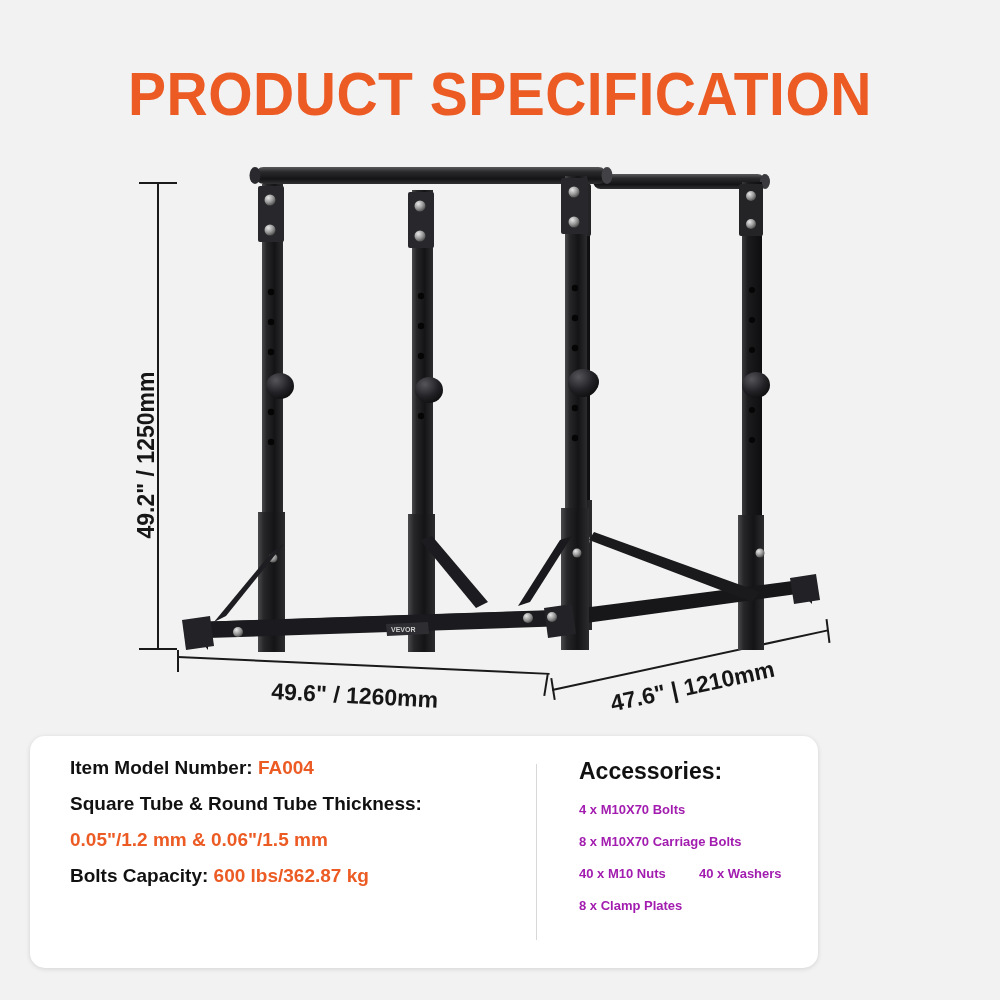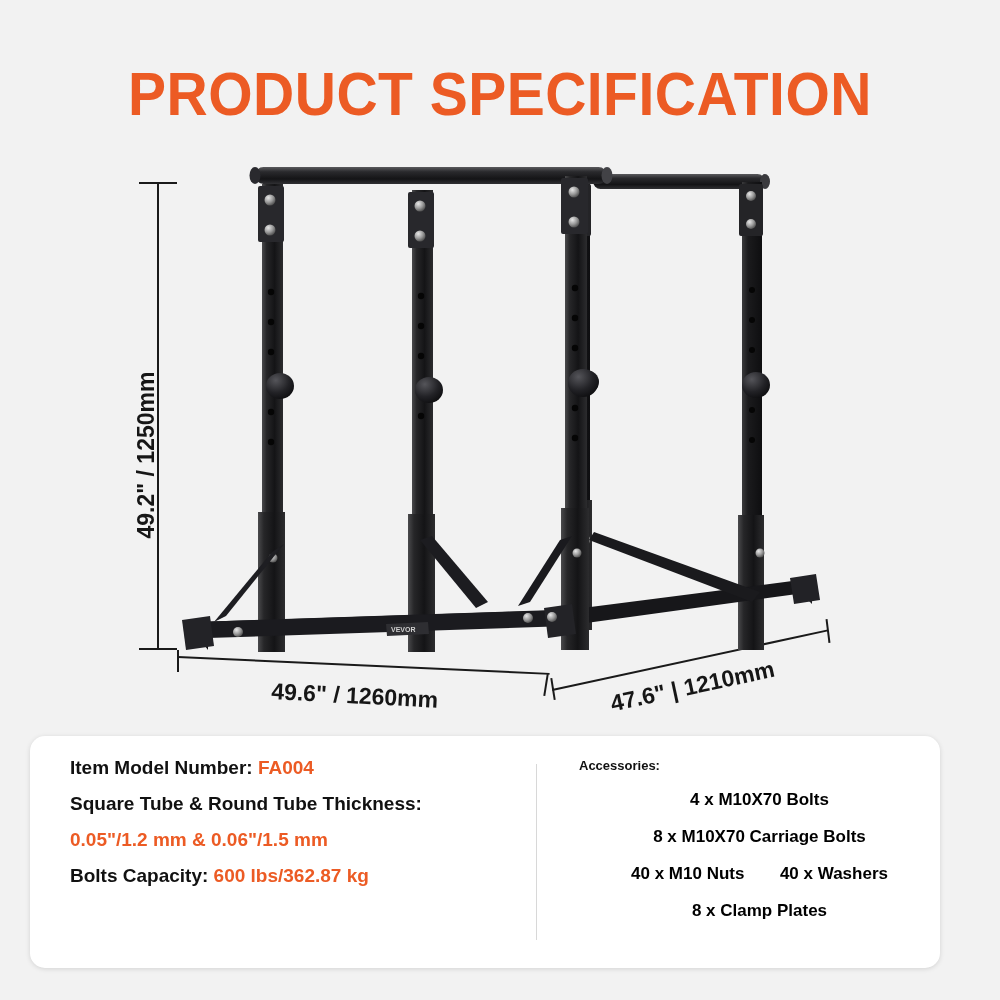--- a/index.html
+++ b/index.html
@@ -46,21 +46,21 @@
     transform:rotate(-90deg);
     line-height:1.15;
     text-align:center;
   }
 
   
   .rack{position:absolute;left:0;top:0;width:1000px;height:580px;}
 
   
   .card{
-    position:absolute;left:30px;top:736px;width:910px;height:232px;
+    position:absolute;left:30px;top:736px;width:788px;height:232px;
     background:#ffffff;
     border-radius:15px;
     box-shadow:0 1px 5px rgba(0,0,0,0.13);
     box-sizing:border-box;
     display:flex;
   }
   .card-left{
     width:506px;
     padding:22px 0 0 40px;
     box-sizing:border-box;
@@ -77,26 +77,26 @@
   .spec-line{
     font-size:19px;
     font-weight:bold;
     color:#111111;
     line-height:1.0;
     margin-bottom:17px;
     white-space:nowrap;
   }
   .spec-line .val{color:#ec5b24;}
   .acc-head{
-    font-size:13px;font-weight:bold;color:#111111;
+    font-size:23px;font-weight:bold;color:#111111;
     margin-bottom:17px;
   }
   .acc-line{
-    font-size:17px;font-weight:bold;color:#000000;
-    margin-bottom:17px;white-space:nowrap;text-align:center;
+    font-size:13px;font-weight:bold;color:#a21caf;
+    margin-bottom:17px;white-space:nowrap;
   }
   .acc-gap{display:inline-block;width:26px;}
 </style>
 </head>
 <body>
 
 <div id="page">
 
   <div class="title">PRODUCT SPECIFICATION</div>
 

